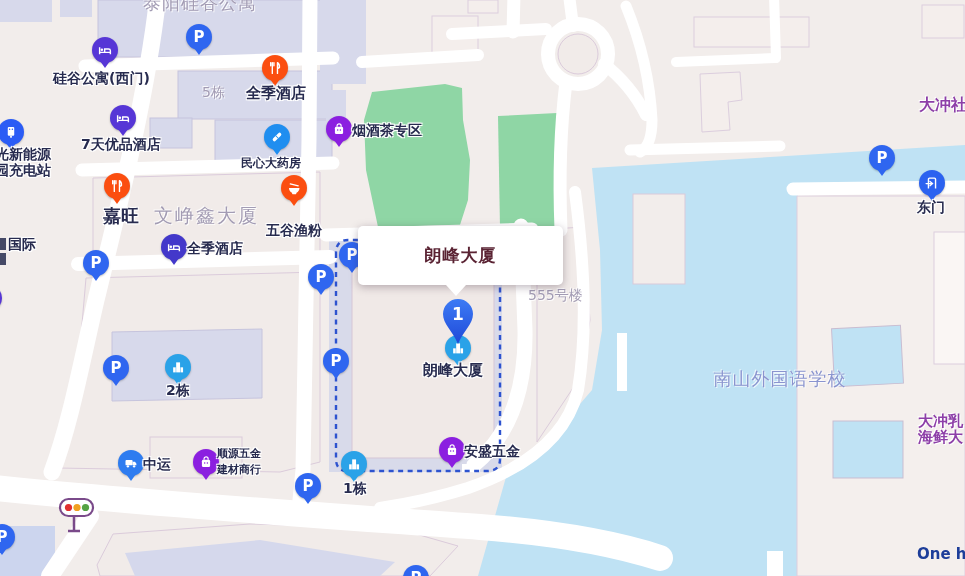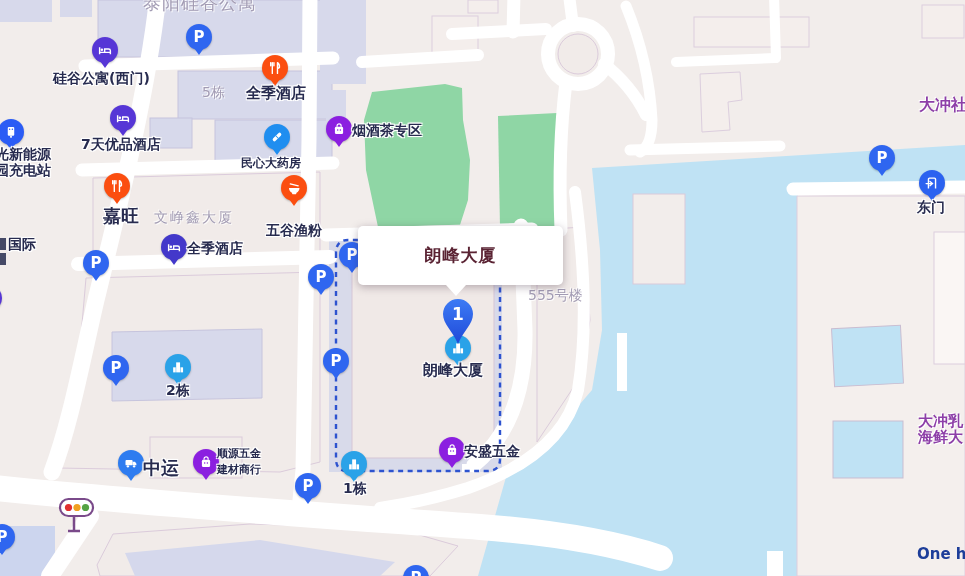--- a/index.html
+++ b/index.html
@@ -238,21 +238,21 @@
   <div class="plabel" style="left:464px;top:443px;font-size:14px">安盛五金</div>
 
   <div class="pin" style="--c:#2e7cf0;left:118px;top:450px">
     <svg width="14" height="14" viewBox="0 0 13 13">
         <rect x="1.4" y="3.8" width="6.6" height="4.8" rx="0.8" fill="#fff"></rect>
         <path d="M8,5.3 h2.2 l1.3,1.8 v1.5 h-3.5 Z" fill="#fff"></path>
         <circle cx="3.6" cy="9.6" r="1.1" fill="#fff"></circle>
         <circle cx="9.4" cy="9.6" r="1.1" fill="#fff"></circle>
       </svg>
   </div>
-  <div class="plabel" style="left:143px;top:456px;font-size:18px">中运</div>
+  <div class="plabel" style="left:143px;top:456px;font-size:14px">中运</div>
 
   <div class="pin" style="--c:#2aa2e8;left:165px;top:354px">
     <svg width="14" height="14" viewBox="0 0 13 13">
         <rect x="4.8" y="2.2" width="3.6" height="9.3" fill="#fff"></rect>
         <rect x="2" y="6.8" width="2.4" height="4.7" fill="#fff"></rect>
         <rect x="8.8" y="6.8" width="2.4" height="4.7" fill="#fff"></rect>
       </svg>
   </div>
   <div class="plabel" style="left:166px;top:382px;font-size:14px">2栋</div>
 
@@ -290,28 +290,29 @@
   <div class="pin" style="--c:#2b62f0;left:919px;top:170px">
     <svg width="14" height="14" viewBox="0 0 13 13">
         <path d="M3.2,11.5 V3 a1,1 0 0 1 1,-1 h4.6 a1,1 0 0 1 1,1 v8.5" stroke="#fff" stroke-width="1.3" fill="none"></path>
         <path d="M1,7 h5.6 M4.6,5 l2.4,2 L4.6,9" stroke="#fff" stroke-width="1.2" fill="none" stroke-linecap="round"></path>
       </svg>
   </div>
   <div class="plabel" style="left:917px;top:199px;font-size:14px">东门</div>
 
   <div class="glabel" style="left:143px;top:-9px;font-size:18px;letter-spacing:1px">泰阳硅谷公寓</div>
   <div class="glabel" style="left:202px;top:84px;font-size:14px">5栋</div>
-  <div class="glabel" style="left:154px;top:209px;font-size:14px;letter-spacing:2px">文峥鑫大厦</div>
+  <div class="glabel" style="left:154px;top:203px;font-size:19px;letter-spacing:2px">文峥鑫大厦</div>
   <div class="glabel" style="left:528px;top:287px;font-size:14px">555号楼</div>
 
   <div class="plabel" style="left:8px;top:236px;font-size:14px">国际</div>
   <div class="partial" style="left:0;top:238px"></div>
   <div class="partial" style="left:0;top:253px"></div>
 
   <div style="position:absolute;left:690px;top:369px;width:180px;text-align:center;z-index:1;color:#8a94cf;font-size:18px;line-height:20px;letter-spacing:1px;text-shadow:-1px -1px 0 rgba(255,255,255,.7),1px 1px 0 rgba(255,255,255,.7)">
+    <div>南山外国语学校</div>
   </div>
 
   <div class="purlabel" style="left:919px;top:95px;font-size:16px">大冲社</div>
   <div class="purlabel" style="left:918px;top:413px;font-size:15px;line-height:16px">
     <div>大冲乳</div>
     <div>海鲜大</div>
   </div>
   <div style="position:absolute;left:917px;top:545px;z-index:1;color:#1d3d99;font-size:15px;font-weight:bold;white-space:nowrap">One ha</div>
 
   <div class="marker">

